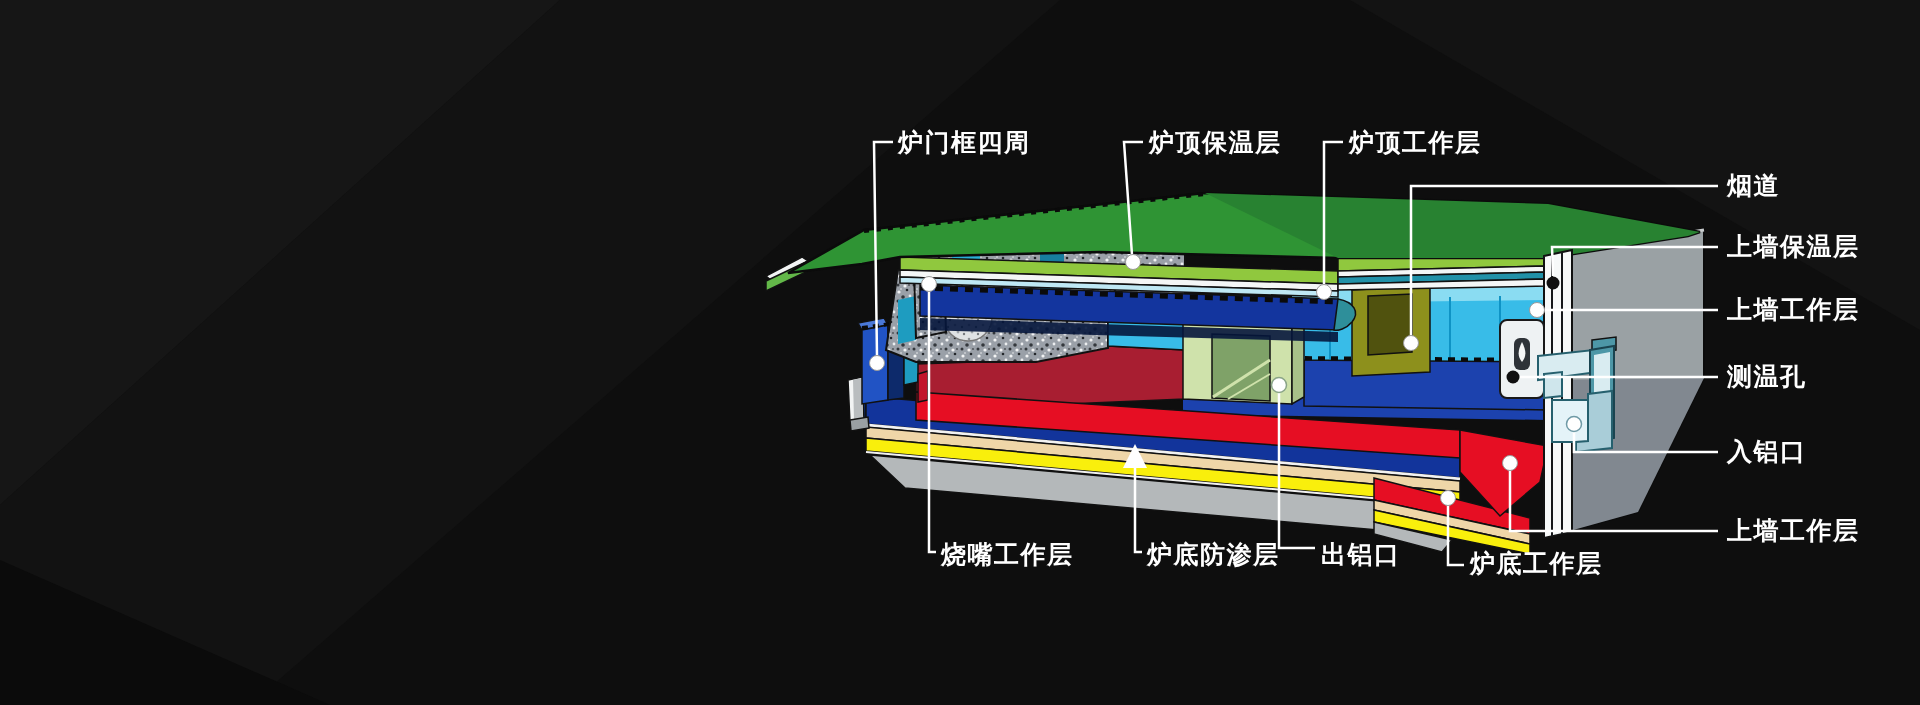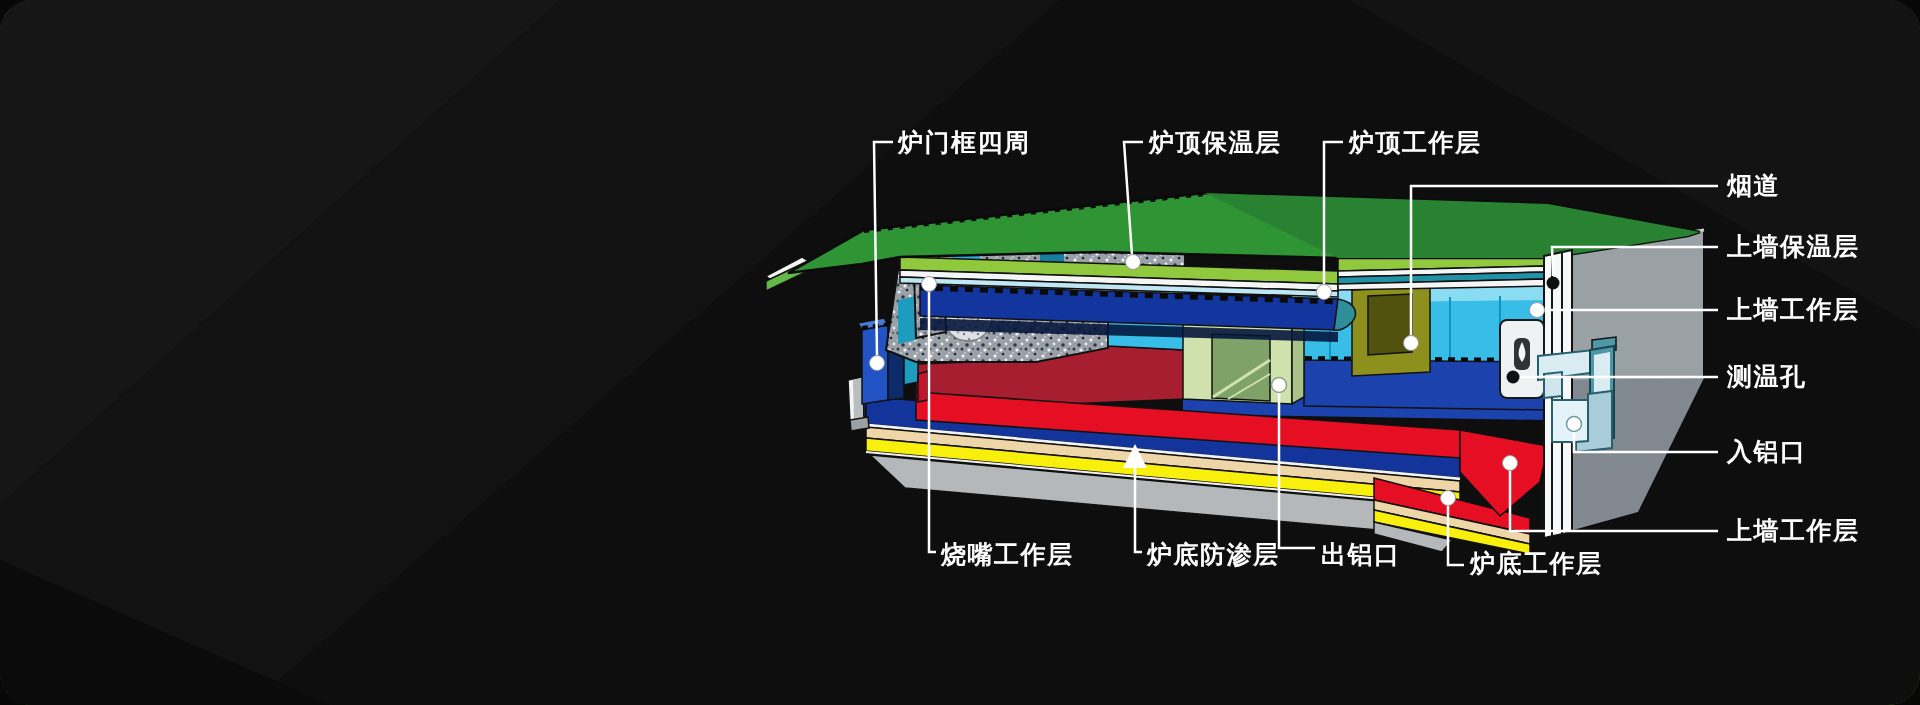--- a/index.html
+++ b/index.html
@@ -1,16 +1,16 @@
 <!DOCTYPE html>
 <html><head>
 <meta charset="utf-8">
 <style>
   html,body{margin:0;padding:0;background:#070707;}
-  .stage{width:1920px;height:705px;position:relative;overflow:hidden;background:#4d7c0f;border-radius:32px;}
+  .stage{width:1920px;height:705px;position:relative;overflow:hidden;background:#4d7c0f;}
   svg{display:block;}
   text{font-family:"DejaVu Sans","Liberation Sans",sans-serif;
        font-size:25px;font-weight:600;fill:#ffffff;letter-spacing:1.5px;}
 </style>
 </head>
 <body>
 
 <div class="stage">
 <svg width="1920" height="705" viewBox="0 0 1920 705">
 

